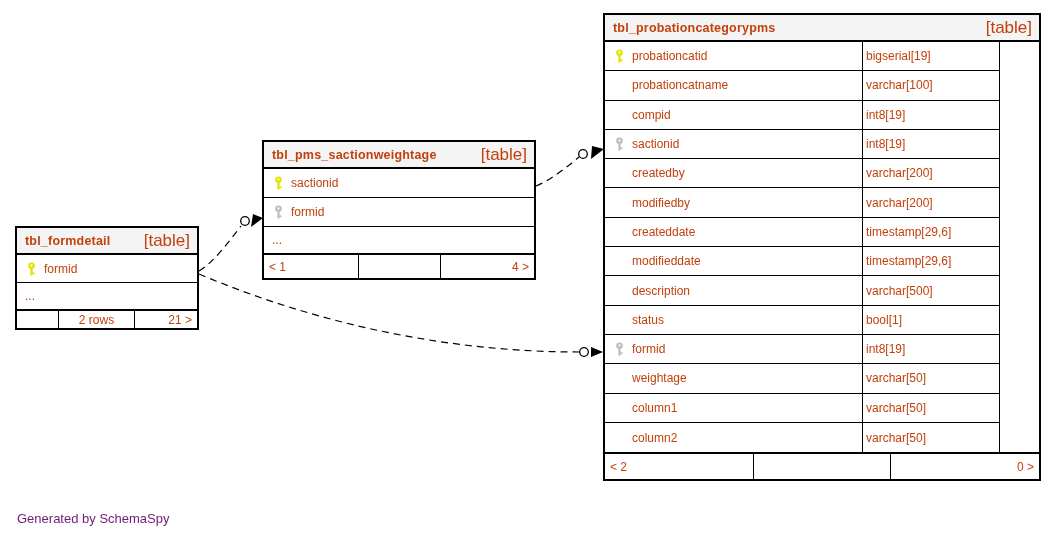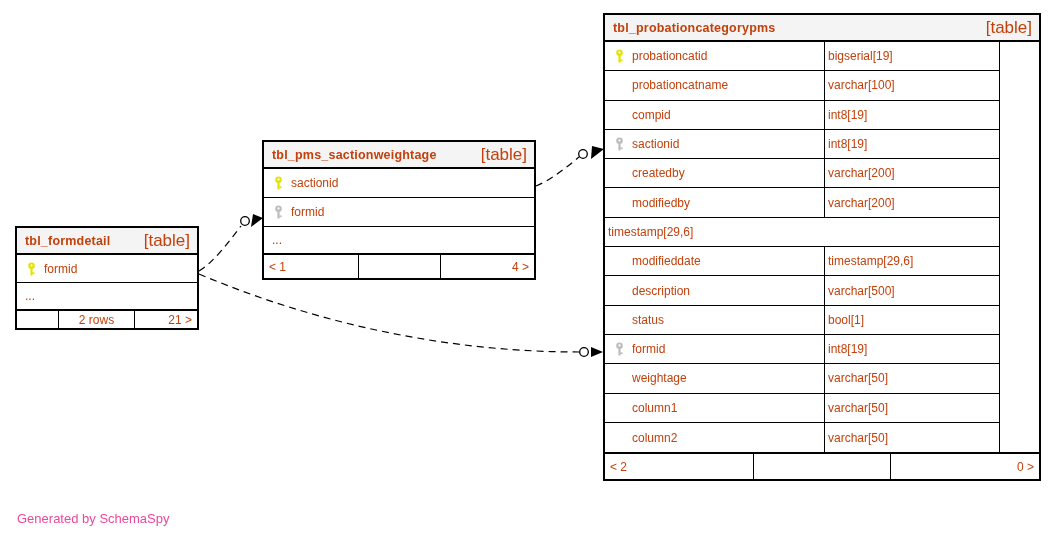--- a/index.html
+++ b/index.html
@@ -45,21 +45,21 @@
     box-sizing: border-box;
   }
   .col-row:last-child { border-bottom: none; }
 
   .cell-name {
     display: flex;
     align-items: center;
     padding-left: 10px;
     box-sizing: border-box;
   }
-  .t3 .cell-name { width: 220px; border-right: 1px solid #000; }
+  .t3 .cell-name { width: 258px; border-right: 1px solid #000; }
   .cell-type {
     flex: 1;
     display: flex;
     align-items: center;
     padding-left: 3px;
     box-sizing: border-box;
   }
   .keyslot { width: 17px; display: flex; align-items: center; flex: none; }
   .key-pk { color: var(--pk_key, #e3e300); }
   .key-fk { color: var(--fk_key, #bdbdbd); }
@@ -110,21 +110,21 @@
   .t3 .tbl-footer { height: 27px; }
   .t3 .fc1 { width: 149px; }
   .t3 .fc2 { width: 137px; }
   .t3 .fc3 { flex: 1; }
 
   .footer-note {
     position: absolute;
     left: 17px;
     top: 511px;
     font-size: 13px;
-    color: #ec4899;
+    color: #701a75;
     z-index: 1;
   }
 </style>
 </head>
 <body>
 
 <div class="stage">
 
   <svg class="rel-layer" width="1058" height="541" viewBox="0 0 1058 541">
     <g stroke="#000" stroke-width="1.2" fill="none" stroke-dasharray="7 5">
@@ -273,20 +273,24 @@
 
         <div class="col-row row-h">
           <div class="cell-name">
             <span class="keyslot"></span>
             <span>modifiedby</span>
           </div>
           <div class="cell-type">varchar[200]</div>
         </div>
 
         <div class="col-row row-h">
+          <div class="cell-name">
+            <span class="keyslot"></span>
+            <span>createddate</span>
+          </div>
           <div class="cell-type">timestamp[29,6]</div>
         </div>
 
         <div class="col-row row-h">
           <div class="cell-name">
             <span class="keyslot"></span>
             <span>modifieddate</span>
           </div>
           <div class="cell-type">timestamp[29,6]</div>
         </div>

